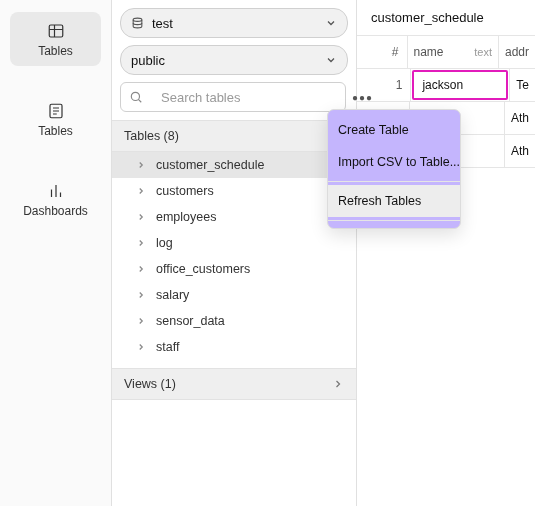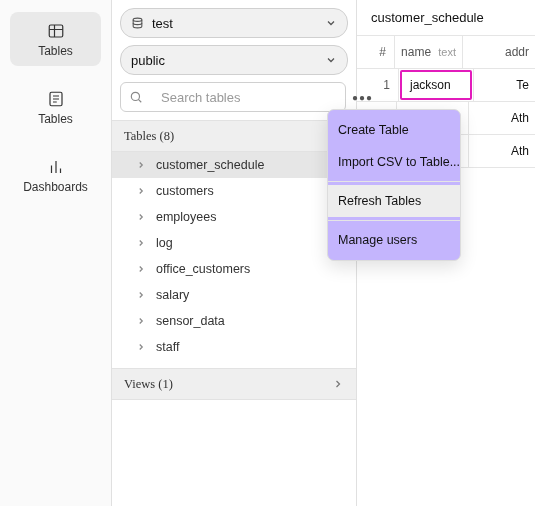--- a/index.html
+++ b/index.html
@@ -24,21 +24,21 @@
     background: #fafafa;
     border-right: 1px solid #e0e0e0;
     padding-top: 8px;
     flex-shrink: 0;
   }
   .leftnav-item {
     display: flex;
     flex-direction: column;
     align-items: center;
     padding: 10px 8px 8px;
-    margin: 4px 10px 14px;
+    margin: 4px 10px 26px;
     border-radius: 8px;
     cursor: pointer;
     font-size: 12px;
     text-align: right;
   }
   .leftnav-item.active {
     background: #e9e9e9;
   }
   .leftnav-item .icn {
     width: 18px; height: 18px;
@@ -111,21 +111,20 @@
     background: #efefef;
     border-top: 1px solid #e2e2e2;
     border-bottom: 1px solid #e2e2e2;
     display: flex;
     align-items: center;
     padding: 0 12px;
     font-size: 12.5px;
     color: #333;
     justify-content: space-between;
     margin-top: 8px;
-    font-family: Liberation Serif, serif;
   }
   .section-hdr:first-of-type { margin-top: 8px; }
   .tbl-list {
     display: flex; flex-direction: column;
   }
   .tbl-item {
     height: 26px;
     display: flex;
     align-items: center;
     padding-left: 24px;
@@ -170,21 +169,20 @@
     width: 100px;
     border-right: 1px solid #e5e5e5;
     display: flex; align-items: center;
     padding: 0 6px;
     position: relative;
   }
   .cell-addr {
     flex: 1;
     display: flex; align-items: center;
     padding: 0 6px;
-    margin-left: 36px;
   }
   .grid-head { color: #555; }
   .grid-head .cell-name { justify-content: space-between; }
   .type-txt { color: #9a9a9a; font-size: 11px; }
   .cell-name.editing .inbox {
     position: absolute;
     inset: 1px;
     border: 2px solid #e21bbb;
     border-radius: 2px;
     display: flex; align-items: center;
@@ -408,14 +406,13 @@
       </div>
   </div>
 </div>
 
 <div class="ctxmenu" id="ctxmenu">
     <div class="ctx-item">Create Table</div>
     <div class="ctx-item">Import CSV to Table...</div>
     <div class="ctx-sep"></div>
     <div class="ctx-item hover">Refresh Tables</div>
     <div class="ctx-sep"></div>
-    <div class="ctx-item">Manage users</div>
   </div>
 
 </body></html>

